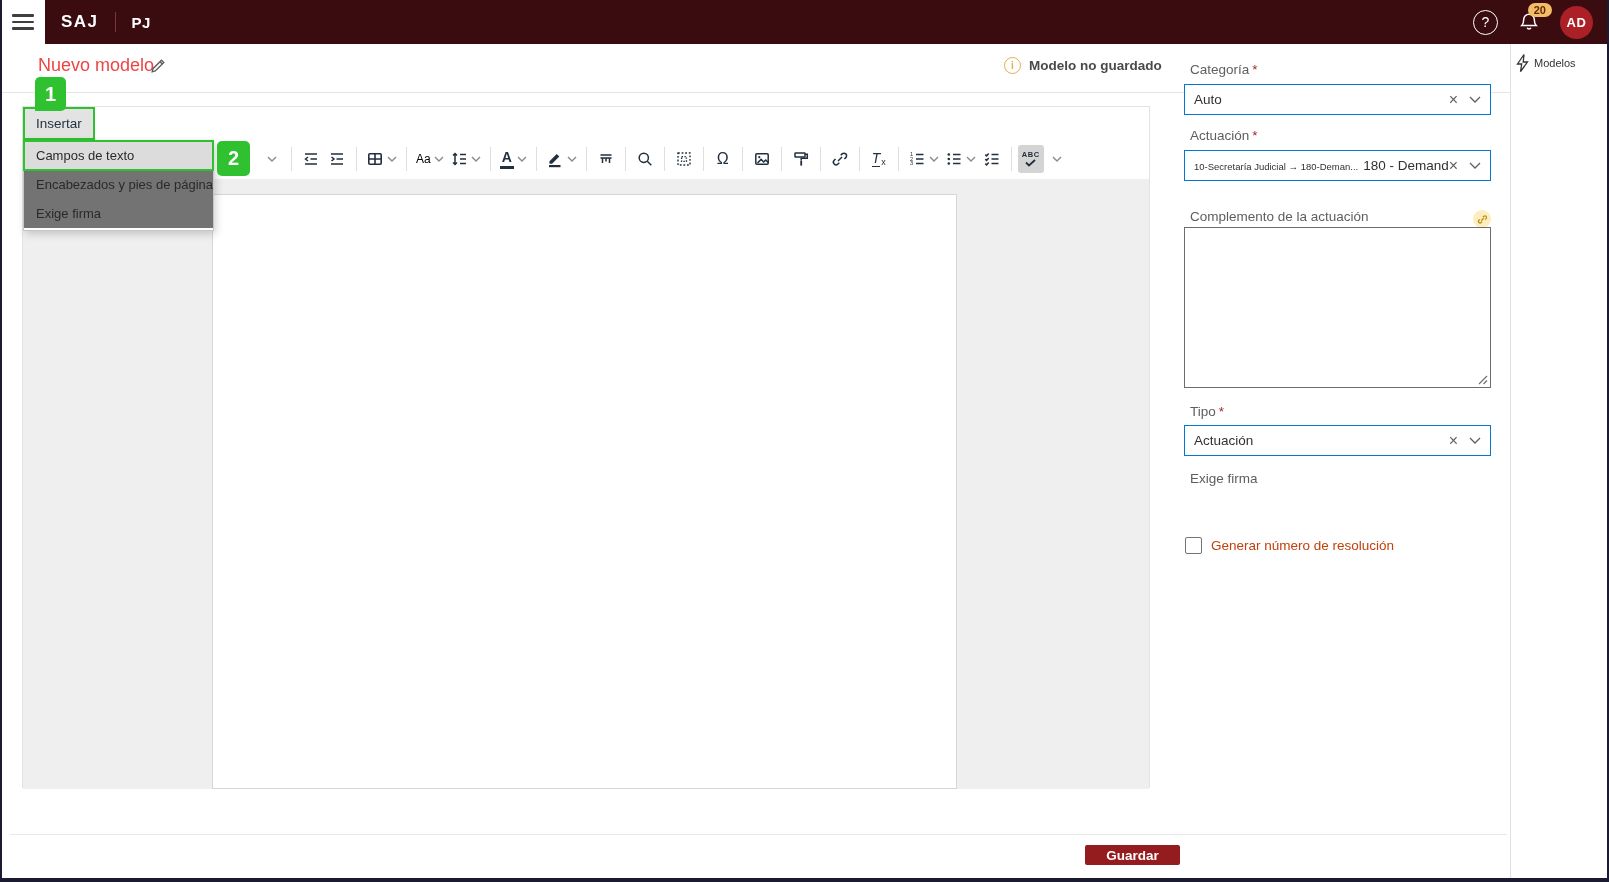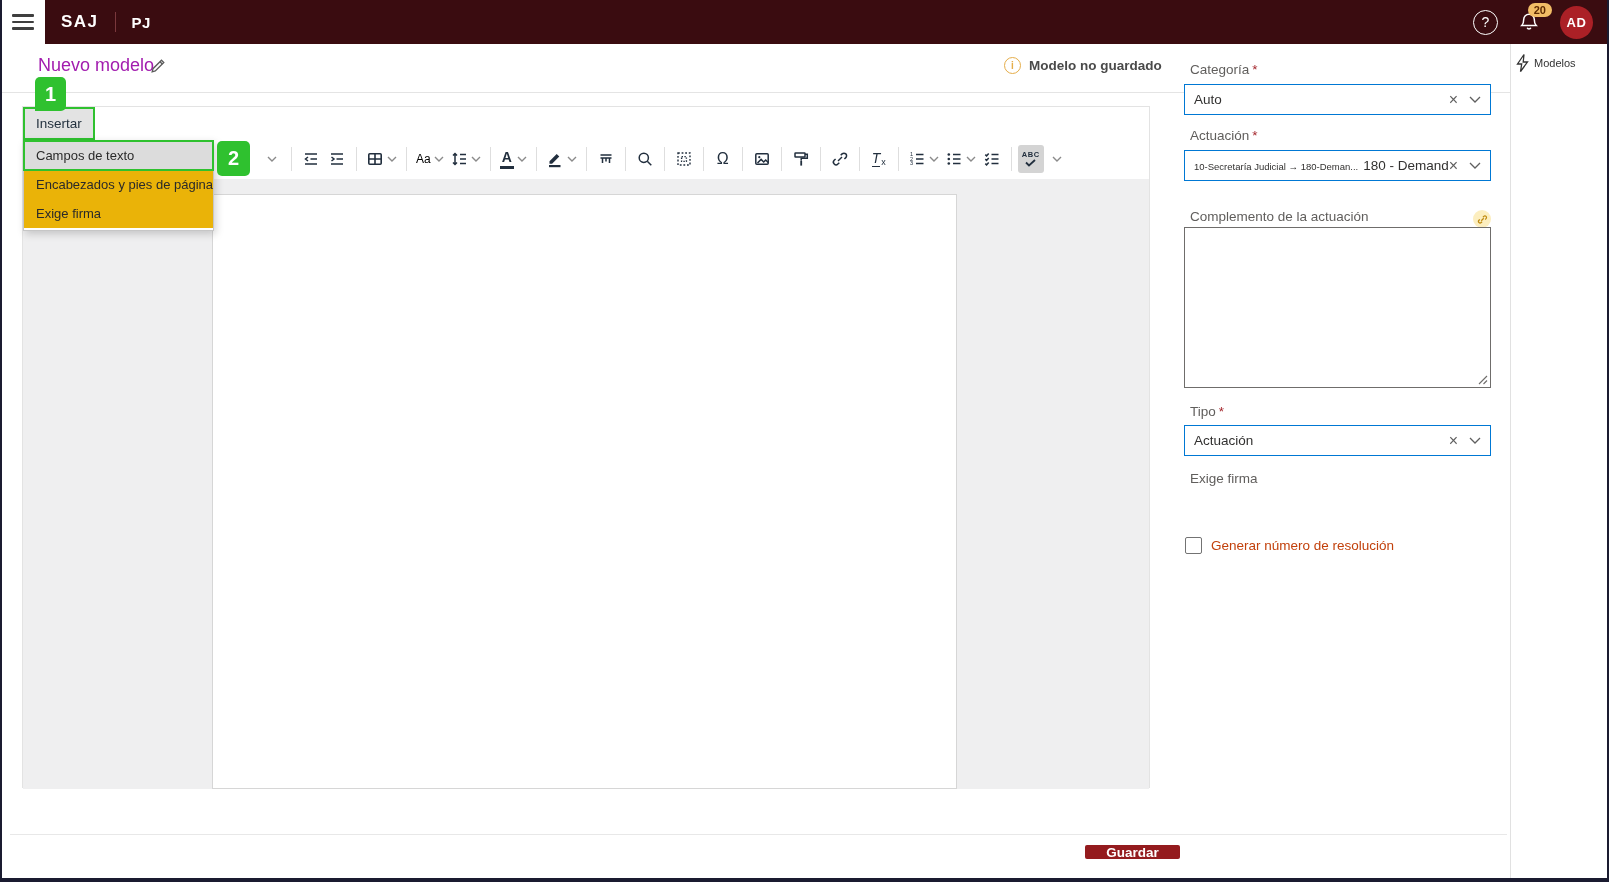--- a/index.html
+++ b/index.html
@@ -16,21 +16,21 @@
   .brand .b1 { color:#fff; font-weight:700; font-size:17px; letter-spacing:1.5px; }
   .brand .vsep { width:1px; height:20px; background:#7a383c; margin:0 16px; }
   .brand .b2 { color:#fff; font-weight:700; font-size:15px; letter-spacing:.5px; }
   .top-right { margin-left:auto; display:flex; align-items:center; gap:20px; margin-right:16px; }
   .help-ic { width:25px; height:25px; border:1.6px solid #fff; border-radius:50%; color:#fff; font-size:14px; display:flex; align-items:center; justify-content:center; cursor:pointer; }
   .bell-wrap { position:relative; cursor:pointer; }
   .bell-badge { position:absolute; top:-8px; right:-12px; background:#f2bd66; color:#5d2a00; font-size:11px; font-weight:700; padding:1px 6px; border-radius:9px; }
   .avatar { width:33px; height:33px; border-radius:50%; background:#ab2026; color:#fff; font-weight:700; font-size:13px; display:flex; align-items:center; justify-content:center; letter-spacing:.5px; cursor:pointer; }
 
   
-  .page-title { position:absolute; left:36px; top:55px; font-size:18px; color:#a21caf; }
+  .page-title { position:absolute; left:36px; top:55px; font-size:18px; color:#ef4444; }
   .title-pencil { position:absolute; left:148px; top:58px; color:#4f4f4f; cursor:pointer; }
   .status { position:absolute; left:1002px; top:57px; display:flex; align-items:center; gap:8px; }
   .status .ic { width:17px; height:17px; border:1.6px solid #e5ad49; border-radius:50%; color:#e5ad49; font-size:10px; font-weight:700; display:flex; align-items:center; justify-content:center; }
   .status .tx { font-size:13.5px; font-weight:700; color:#4a4a4a; }
   .hr-title { position:absolute; top:92px; left:0; width:1508px; height:1px; background:#e4e4e4; }
 
   
   .editor { position:absolute; left:20px; top:106px; width:1128px; height:682px; background:#fff; border:1px solid #e3e3e3; }
   .menubtn { position:absolute; left:2px; top:2px; height:29px; padding:0 11px; background:#e3e3e3; color:#24323f; font-size:13.5px; display:flex; align-items:center; cursor:pointer; outline:2.5px solid #2fc12f; z-index:25; }
   .toolbar { position:absolute; left:0; top:32px; width:100%; height:40px; display:flex; align-items:center; padding-left:236px; color:#222f3e; }
@@ -46,21 +46,21 @@
   .clearfmt { display:flex; align-items:flex-end; line-height:1; }
   .clearfmt .t { font-size:14px; font-style:italic; border-bottom:1.8px solid #222f3e; padding-bottom:1px; }
   .clearfmt .x { font-size:9px; margin-left:1px; }
   .spell { display:flex; flex-direction:column; align-items:center; line-height:1; }
   .spell .abc { font-size:7.5px; font-weight:700; letter-spacing:.5px; }
   .doc-area { position:absolute; left:0; top:72px; width:100%; height:610px; background:#efeff0; }
   .doc-page { position:absolute; left:189px; top:15px; width:745px; height:595px; background:#fff; border:1px solid #d6d6d6; cursor:text; }
 
   
   .menu { position:absolute; left:21px; top:140px; width:191px; background:#fff; border:1px solid #c6c6c6; box-shadow:2px 3px 8px rgba(0,0,0,.18); z-index:30; padding-bottom:2px; }
-  .menu .mi { height:29px; display:flex; align-items:center; padding:0 12px; font-size:13px; color:#2a2a2a; white-space:nowrap; cursor:pointer; background:#eab308; }
+  .menu .mi { height:29px; display:flex; align-items:center; padding:0 12px; font-size:13px; color:#2a2a2a; white-space:nowrap; cursor:pointer; background:#737373; }
   .menu .mi.hl { background:#dcdcdc; outline:2.5px solid #2fc12f; outline-offset:-1px; }
 
   
   .abadge { position:absolute; background:#2fc12f; color:#fff; font-weight:700; font-size:20px; display:flex; align-items:center; justify-content:center; border-radius:5px; z-index:40; }
   .abadge.n1 { left:33px; top:77px; width:31px; height:34px; border-bottom-left-radius:0; }
   .abadge.n2 { left:215px; top:141px; width:33px; height:35px; }
 
   
   .flabel { position:absolute; left:1188px; font-size:13.5px; color:#605e5c; }
   .req { color:#a4262c; margin-left:3px; }
@@ -78,21 +78,21 @@
   .cbbox { width:17px; height:17px; border:1px solid #737373; border-radius:2px; background:#fff; }
   .cbrow .lbl { font-size:13.5px; color:#c2410c; }
 
   
   .vdiv { position:absolute; left:1508px; top:44px; bottom:0; width:1px; background:#e1e1e1; }
   .modelos { position:absolute; left:1512px; top:53px; width:66px; display:flex; align-items:center; gap:3px; cursor:pointer; color:#333; }
   .modelos .lbl { font-size:11px; color:#333; }
 
   
   .hr-foot { position:absolute; top:834px; left:8px; width:1497px; height:1px; background:#e8e8e8; }
-  .savebtn { position:absolute; left:1083px; top:845px; width:95px; height:14px; background:#941b1e; color:#fff; font-weight:700; font-size:13.5px; border:none; border-radius:2px; display:flex; align-items:center; justify-content:center; cursor:pointer; }
+  .savebtn { position:absolute; left:1083px; top:845px; width:95px; height:20px; background:#941b1e; color:#fff; font-weight:700; font-size:13.5px; border:none; border-radius:2px; display:flex; align-items:center; justify-content:center; cursor:pointer; }
 
   svg { display:block; }
 </style>
 </head>
 <body>
 
 <div id="app">
 
   <div class="topbar">
     <div class="hamburger">

